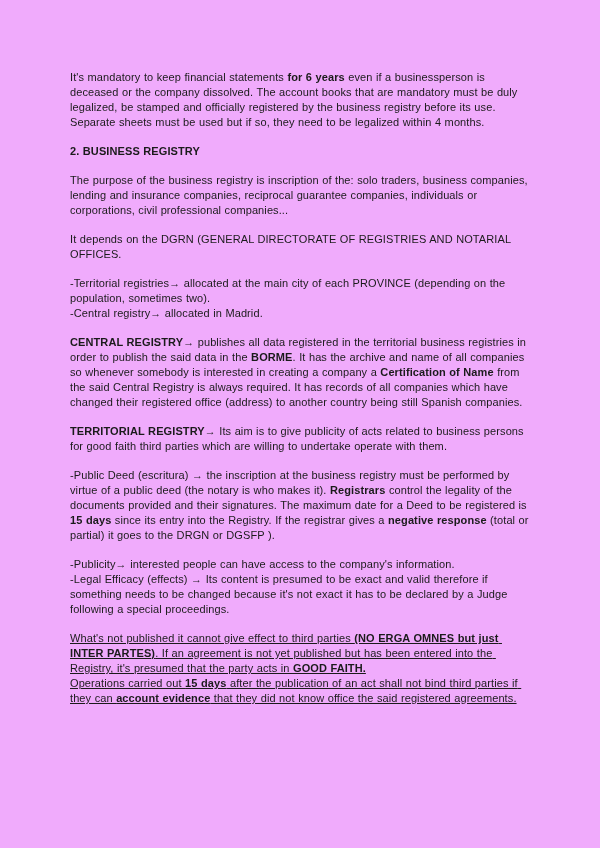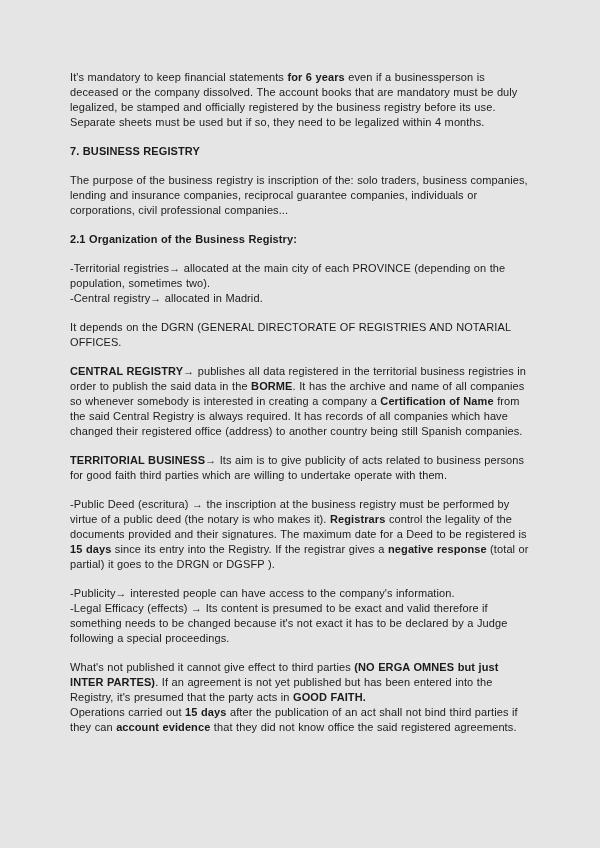--- a/index.html
+++ b/index.html
@@ -7,45 +7,44 @@
   body {
     width: 600px;
     height: 848px;
     font-family: "Liberation Sans", sans-serif;
     color: #1b1b1b;
     overflow: hidden;
   }
   .page {
     width: 600px;
     height: 848px;
-    background: #e5e5e5;
+    background: #f0abfc;
     padding: 70px 70px 40px 70px;
   }
   .para {
     font-size: 11px;
     line-height: 15px;
     margin-bottom: 14px;
     white-space: pre-wrap;
     letter-spacing: 0.1px;
     word-spacing: 0.3px;
   }
-  .para:last-child { margin-bottom: 0; }
+  .para:last-child { margin-bottom: 0; text-decoration: underline; }
   .b { font-weight: bold; }
 </style>
 </head>
 <body>
 
 <div class="page">
   <div class="para"><span>It's mandatory to keep financial statements </span><span class="b">for 6 years</span><span> even if a businessperson is deceased or the company dissolved. The account books that are mandatory must be duly legalized, be stamped and officially registered by the business registry before its use. Separate sheets must be used but if so, they need to be legalized within 4 months.</span></div>
-  <div class="para"><span class="b">7. BUSINESS REGISTRY</span></div>
+  <div class="para"><span class="b">2. BUSINESS REGISTRY</span></div>
   <div class="para"><span>The purpose of the business registry is inscription of the: solo traders, business companies, lending and insurance companies, reciprocal guarantee companies, individuals or corporations, civil professional companies...</span></div>
-  <div class="para"><span class="b">2.1 Organization of the Business Registry:</span></div>
+  <div class="para"><span>It depends on the DGRN (GENERAL DIRECTORATE OF REGISTRIES AND NOTARIAL OFFICES.</span></div>
   <div class="para"><span>-Territorial registries→ allocated at the main city of each PROVINCE (depending on the population, sometimes two).
 -Central registry→ allocated in Madrid.</span></div>
-  <div class="para"><span>It depends on the DGRN (GENERAL DIRECTORATE OF REGISTRIES AND NOTARIAL OFFICES.</span></div>
   <div class="para"><span class="b">CENTRAL REGISTRY</span><span>→ publishes all data registered in the territorial business registries in order to publish the said data in the </span><span class="b">BORME</span><span>. It has the archive and name of all companies so whenever somebody is interested in creating a company a </span><span class="b">Certification of Name</span><span> from the said Central Registry is always required. It has records of all companies which have changed their registered office (address) to another country being still Spanish companies.</span></div>
-  <div class="para"><span class="b">TERRITORIAL BUSINESS</span><span>→ Its aim is to give publicity of acts related to business persons for good faith third parties which are willing to undertake operate with them.</span></div>
+  <div class="para"><span class="b">TERRITORIAL REGISTRY</span><span>→ Its aim is to give publicity of acts related to business persons for good faith third parties which are willing to undertake operate with them.</span></div>
   <div class="para"><span>-Public Deed (escritura) → the inscription at the business registry must be performed by virtue of a public deed (the notary is who makes it). </span><span class="b">Registrars</span><span> control the legality of the documents provided and their signatures. The maximum date for a Deed to be registered is </span><span class="b">15 days</span><span> since its entry into the Registry. If the registrar gives a </span><span class="b">negative response</span><span> (total or partial) it goes to the DRGN or DGSFP ).</span></div>
   <div class="para"><span>-Publicity→ interested people can have access to the company's information.
 -Legal Efficacy (effects) → Its content is presumed to be exact and valid therefore if something needs to be changed because it's not exact it has to be declared by a Judge following a special proceedings.</span></div>
   <div class="para"><span>What's not published it cannot give effect to third parties </span><span class="b">(NO ERGA OMNES but just INTER PARTES)</span><span>. If an agreement is not yet published but has been entered into the Registry, it's presumed that the party acts in </span><span class="b">GOOD FAITH.</span><span>
 Operations carried out </span><span class="b">15 days</span><span> after the publication of an act shall not bind third parties if they can </span><span class="b">account evidence</span><span> that they did not know office the said registered agreements.</span></div>
 </div>
 
 </body></html>

